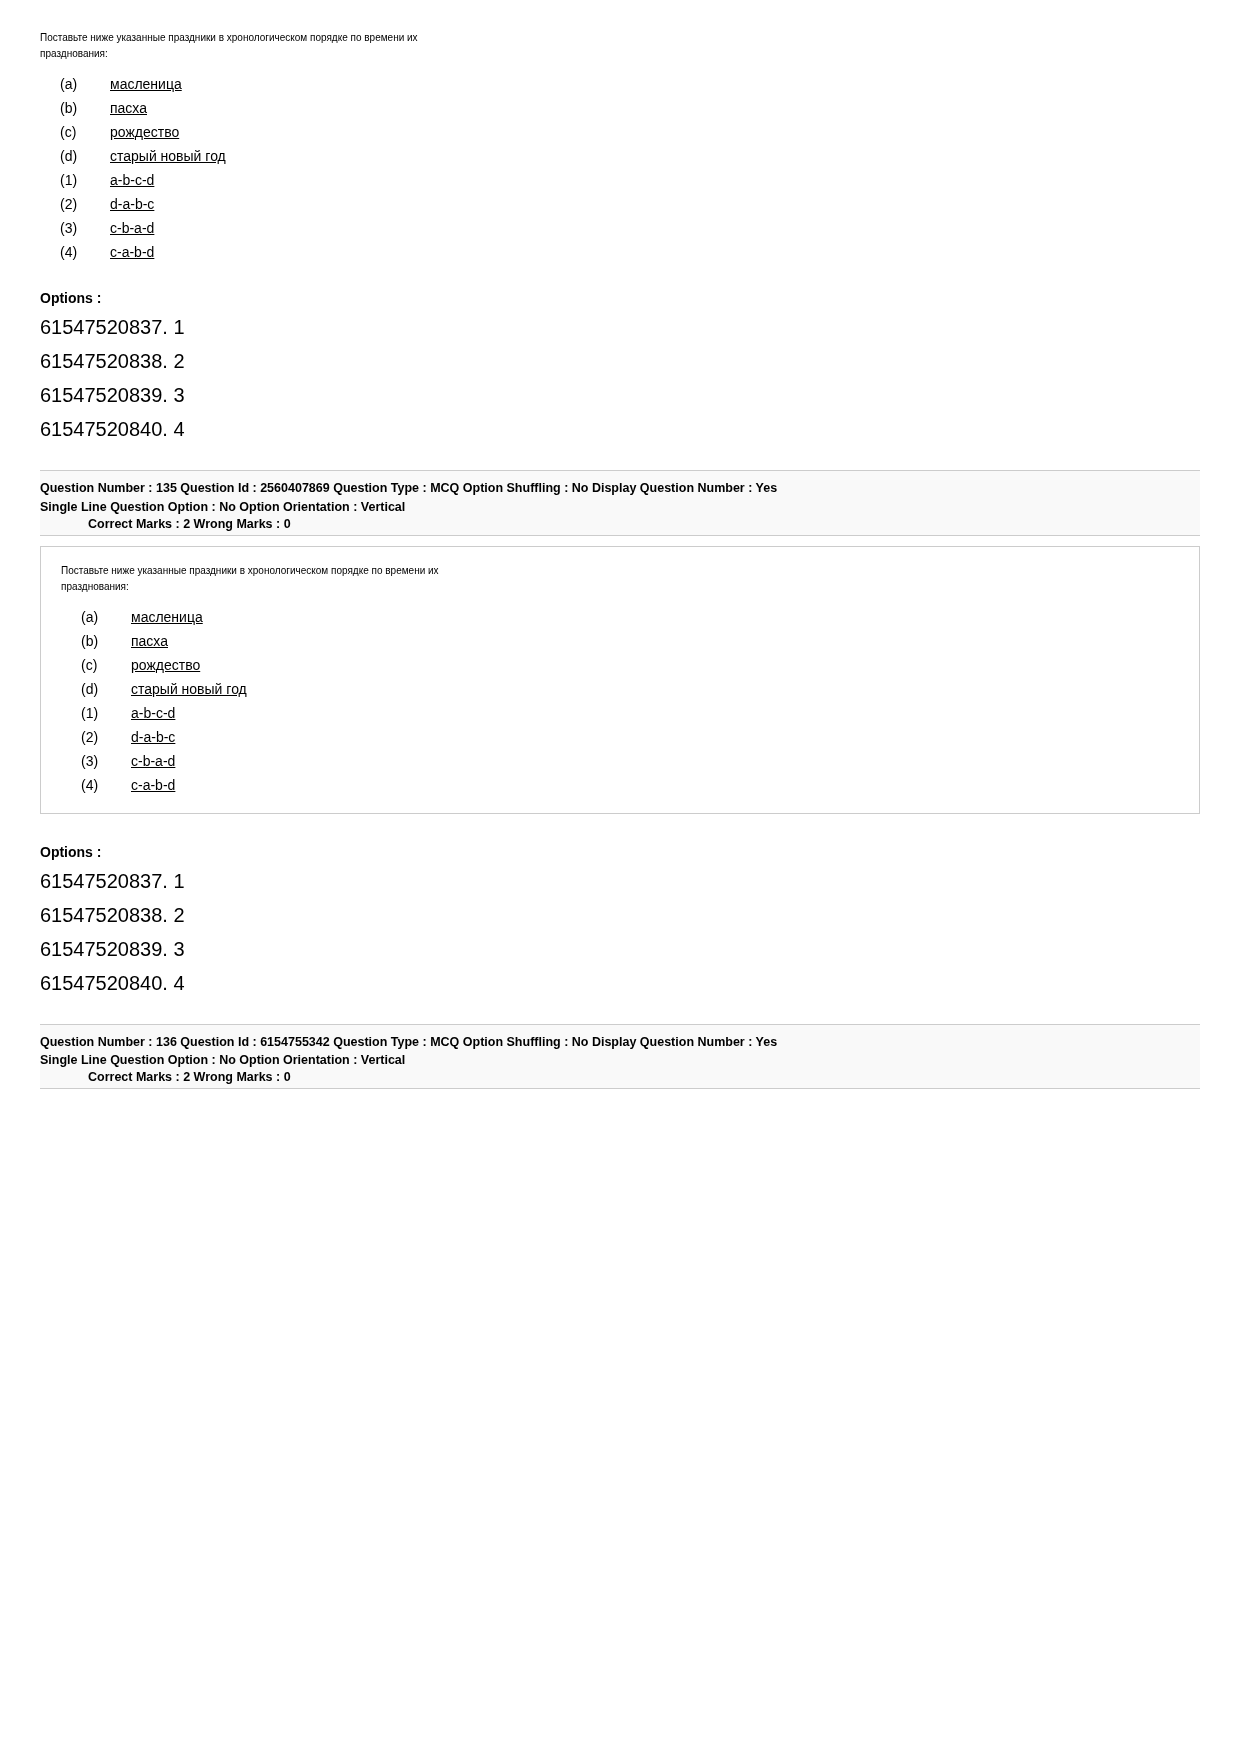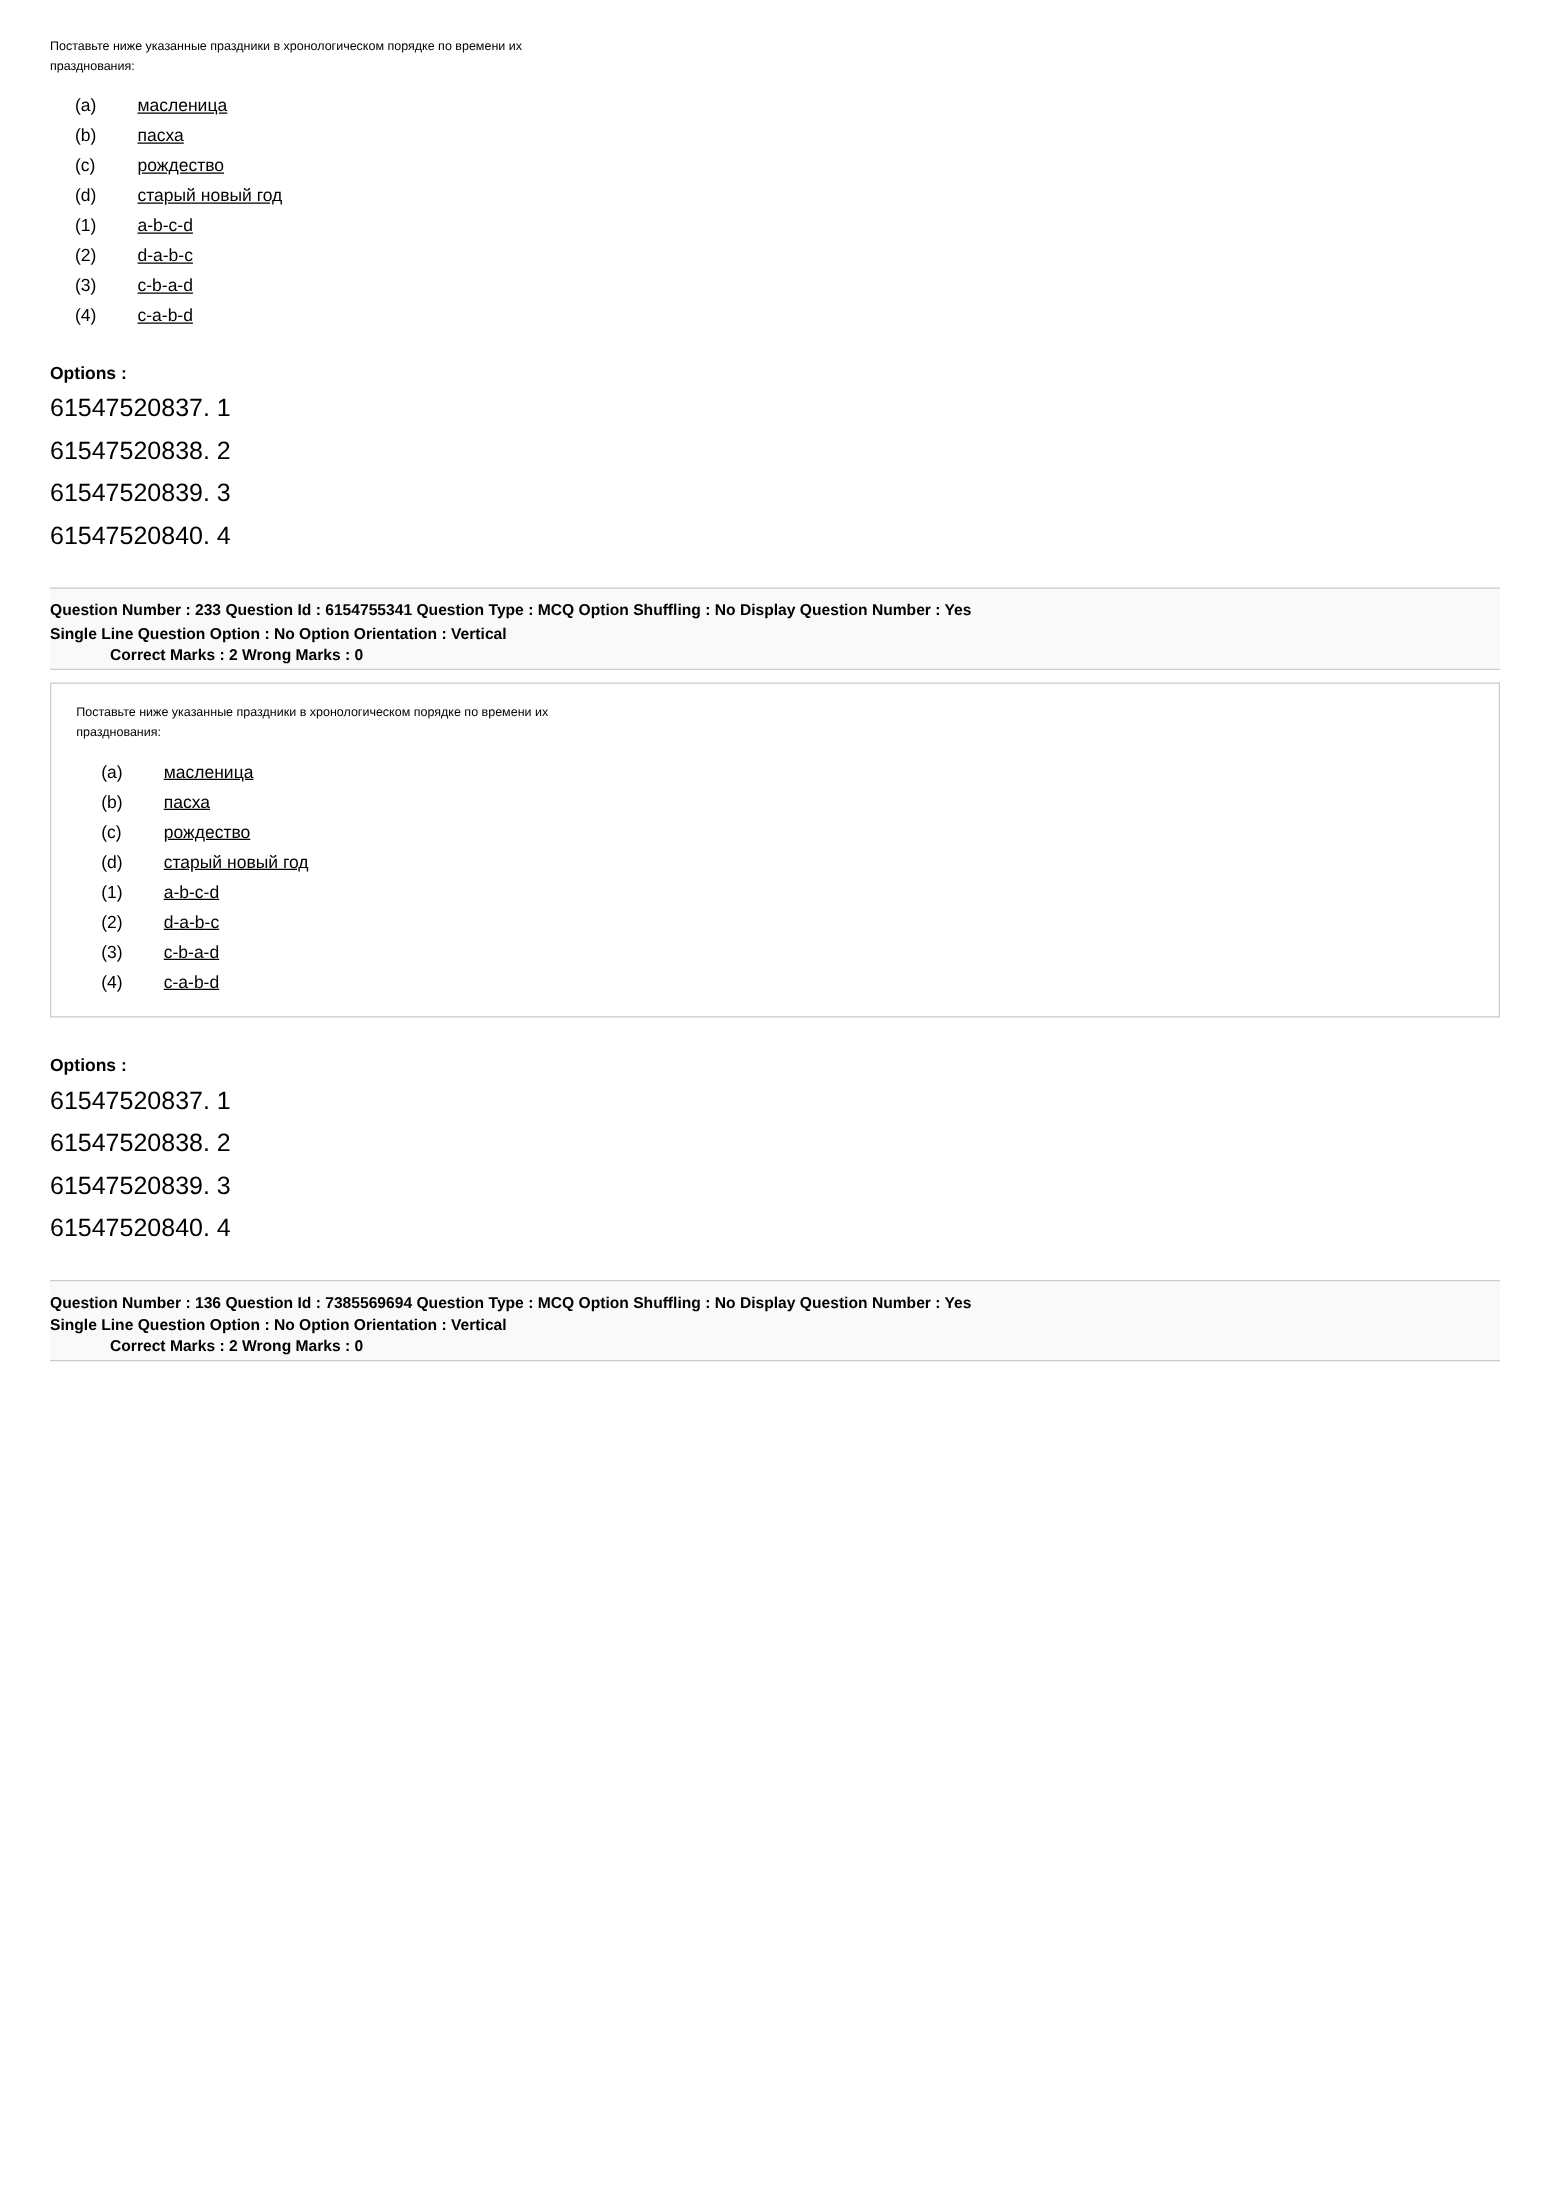--- a/index.html
+++ b/index.html
@@ -120,21 +120,21 @@
   <div class="options-section">
     <div class="options-title">Options :</div>
     <div class="option-line">61547520837.  1</div>
     <div class="option-line">61547520838.  2</div>
     <div class="option-line">61547520839.  3</div>
     <div class="option-line">61547520840.  4</div>
   </div>
 </div>
 
 <div class="question-meta">
-  <div class="meta-line">Question Number : 233  Question Id : 6154755341  Question Type : MCQ  Option Shuffling : No  Display Question Number : Yes</div>
+  <div class="meta-line">Question Number : 135  Question Id : 2560407869  Question Type : MCQ  Option Shuffling : No  Display Question Number : Yes</div>
   <div class="meta-line">Single Line Question Option : No  Option Orientation : Vertical</div>
   <div class="marks-line">Correct Marks : 2  Wrong Marks : 0</div>
 </div>
 
 <div class="question-block">
   <div class="inline-question-box">
     <div class="question-text">
       <span>Поставьте ниже указанные праздники в хронологическом порядке по времени их</span><br>
       <span>празднования:</span>
     </div>
@@ -177,16 +177,16 @@
   <div class="options-section">
     <div class="options-title">Options :</div>
     <div class="option-line">61547520837.  1</div>
     <div class="option-line">61547520838.  2</div>
     <div class="option-line">61547520839.  3</div>
     <div class="option-line">61547520840.  4</div>
   </div>
 </div>
 
 <div class="question-meta">
-  <div class="meta-line">Question Number : 136  Question Id : 7385569694  Question Type : MCQ  Option Shuffling : No  Display Question Number : Yes</div>
+  <div class="meta-line">Question Number : 136  Question Id : 6154755342  Question Type : MCQ  Option Shuffling : No  Display Question Number : Yes</div>
   <div class="meta-line">Single Line Question Option : No  Option Orientation : Vertical</div>
   <div class="marks-line">Correct Marks : 2  Wrong Marks : 0</div>
 </div>
 
 </body></html>

